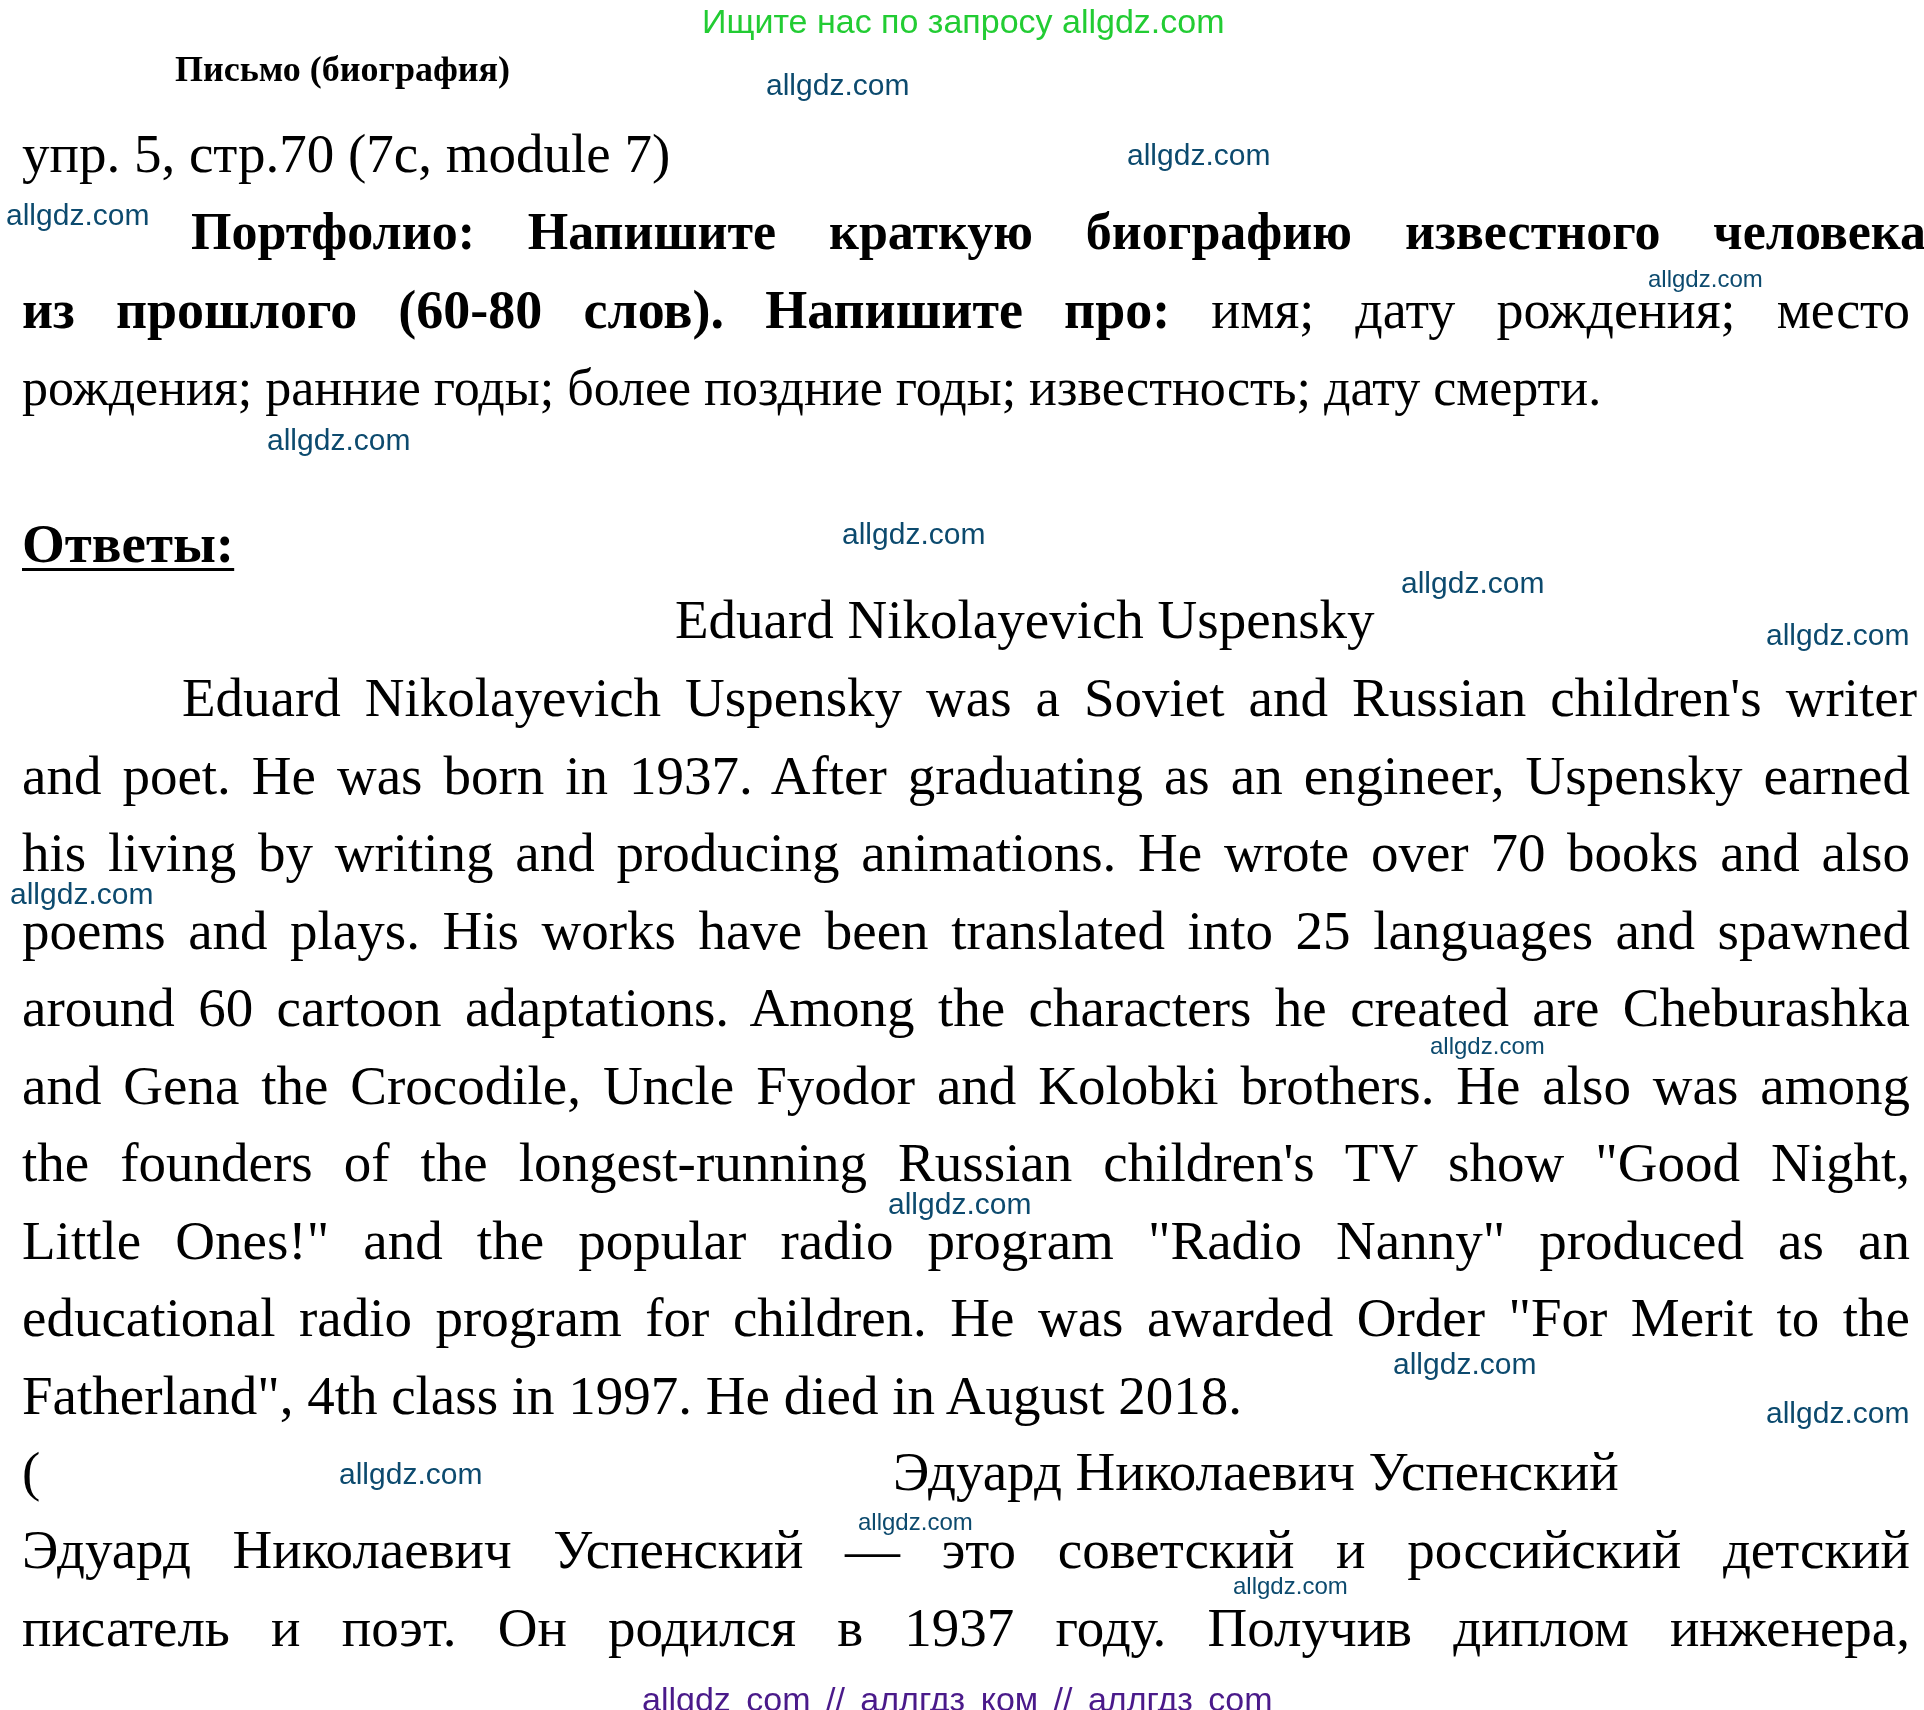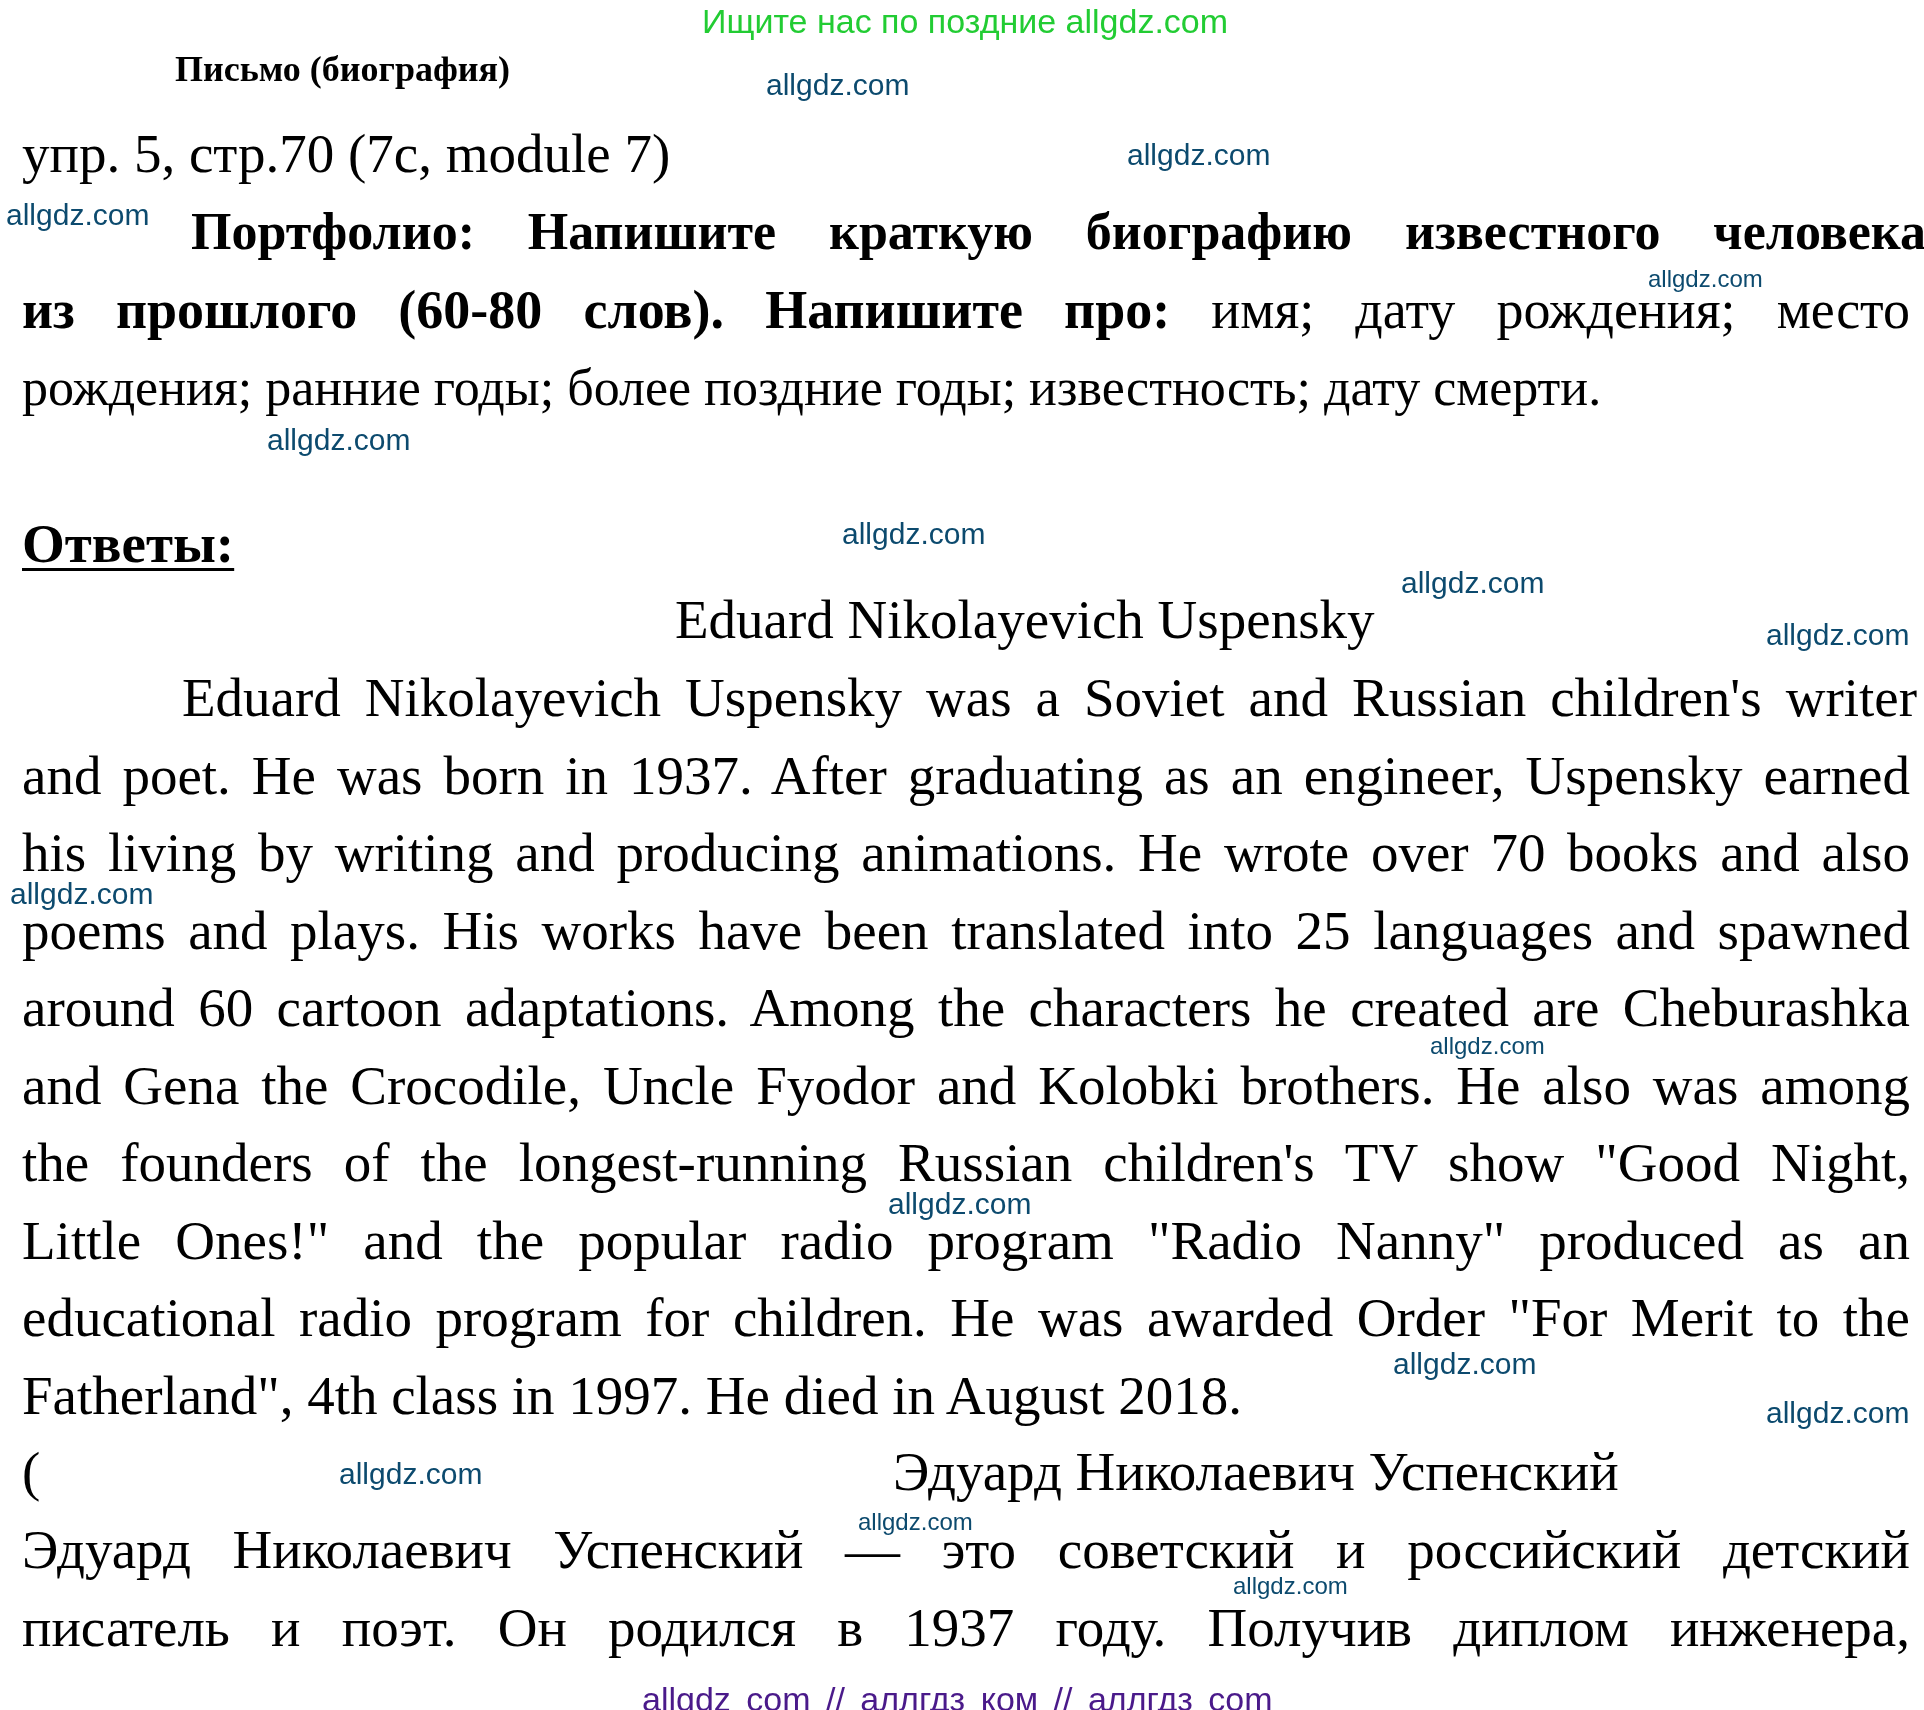--- a/index.html
+++ b/index.html
@@ -14,21 +14,21 @@
   .bold { font-weight:bold; }
   .title { left:175px; top:48px; font-size:36px; font-weight:bold; }
   .answers { left:22px; top:512px; font-size:55px; text-decoration:underline; text-decoration-thickness:3px; text-underline-offset:6px;font-weight:bold; }
   .heading-en { left:675px; top:588px; font-size:55px;text-align:center; }
   .heading-ru { left:893px; top:1440px; font-size:55px; }
   .paren { left:22px; top:1440px; font-size:55px; }
 </style>
 </head>
 <body>
 
-<div class="top-link">Ищите нас по поздние allgdz.com</div>
+<div class="top-link">Ищите нас по запросу allgdz.com</div>
 
 <div class="abs title">Письмо (биография)</div>
 <div class="abs" style="left:22px;top:122px;font-size:55px;">упр. 5, стр.70 (7c, module 7)</div>
 
 <div class="line bold" style="left:175px;width:1735px;top:200px;font-size:52px;margin-left:16px;">
   <div class="justify">Портфолио: Напишите краткую биографию известного человека</div>
 </div>
 <div class="line justify" style="width:1888px;top:278px;font-size:54px;"><span class="bold">из прошлого (60-80 слов). Напишите про:</span><span> имя; дату рождения; место</span></div>
 <div class="line" style="top:356px;font-size:52px;">рождения; ранние годы; более поздние годы; известность; дату смерти.</div>
 

